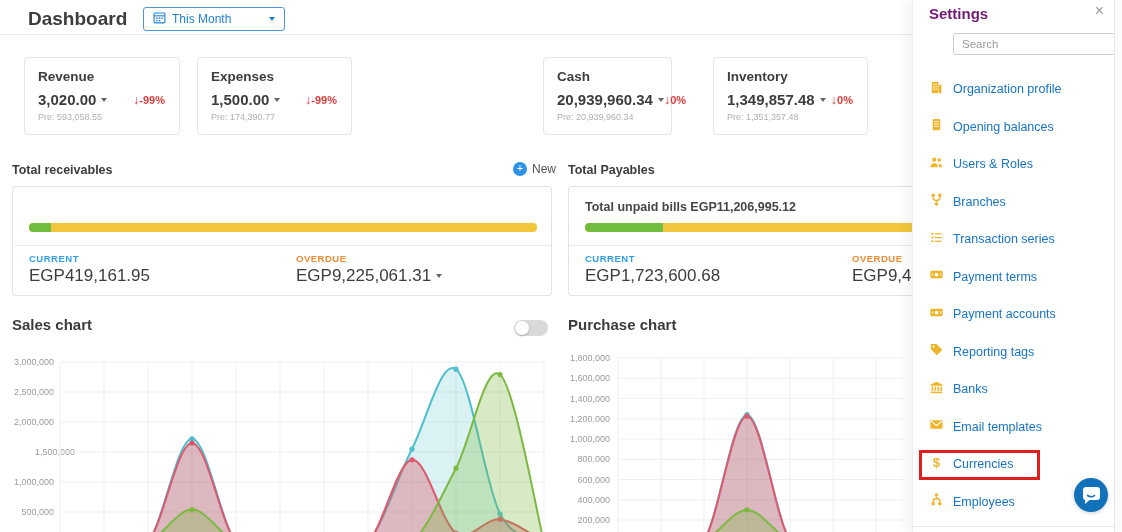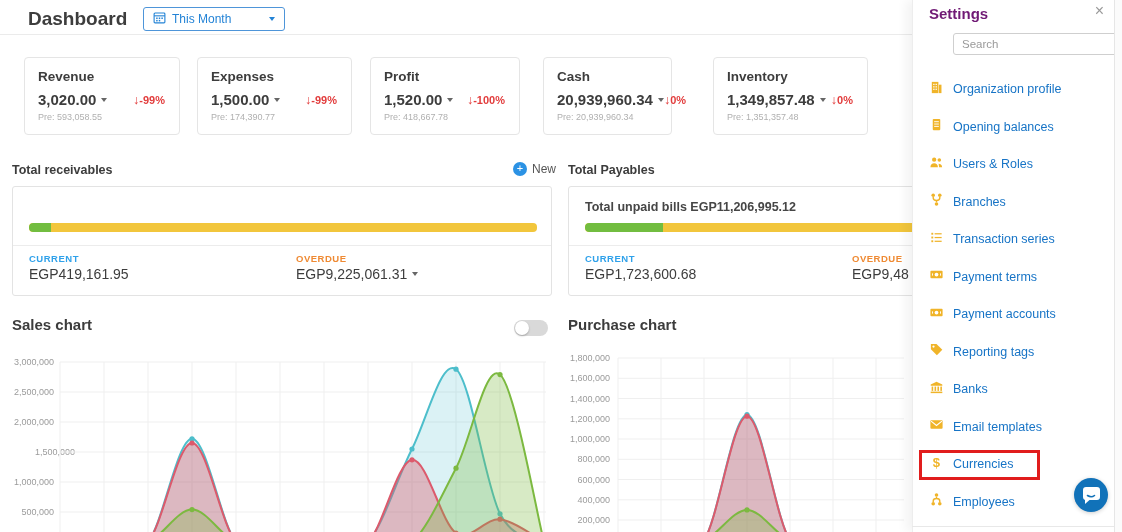--- a/index.html
+++ b/index.html
@@ -26,21 +26,21 @@
   .new-btn { position:absolute; left:513px; top:162px; display:flex; align-items:center; gap:5px; font-size:12px; color:#555; cursor:pointer; }
   .plus-circle { width:14px; height:14px; border-radius:50%; background:#2b92e4; color:#fff; font-size:11px; line-height:13px; text-align:center; display:inline-block; }
 
   .sum-card { position:absolute; top:186px; width:540px; height:110px; border:1px solid #e3e3e3; border-radius:3px; background:#fff; }
   .sum-text { position:absolute; left:16px; top:13px; font-size:12.5px; font-weight:600; color:#464646; }
   .bar { position:absolute; left:16px; top:36px; width:508px; height:9px; border-radius:4px; background:#f2c63c; overflow:hidden; }
   .bar-fill { height:100%; background:#72bd40; border-radius:4px 0 0 4px; }
   .sum-div { position:absolute; left:0; top:58px; width:100%; height:1px; background:#ececec; }
   .cur-label { position:absolute; top:66px; font-size:9.5px; font-weight:700; letter-spacing:.5px; color:#2fa1ea; }
   .ovr-label { position:absolute; top:66px; font-size:9.5px; font-weight:700; letter-spacing:.5px; color:#ef8a33; }
-  .amt { position:absolute; top:79px; font-size:14px; color:#3d3d3d; display:flex; align-items:center; }
+  .amt { position:absolute; top:79px; font-size:17px; color:#3d3d3d; display:flex; align-items:center; }
 
   
   .chart-h { position:absolute; top:316px; font-size:15px; font-weight:600; color:#3c3c3c; }
   .toggle { position:absolute; left:514px; top:320px; width:34px; height:16px; border-radius:9px; background:#d9d9d9; cursor:pointer; }
   .toggle .knob { position:absolute; left:1px; top:1px; width:14px; height:14px; border-radius:50%; background:#fff; box-shadow:0 1px 2px rgba(0,0,0,.25); }
   .ytick { position:absolute; left:0; width:100%; text-align:right; font-size:9px; color:#9b9b9b; }
   .axis-host { position:absolute; top:0; }
 
   
   .settings-panel { position:absolute; left:912px; top:0; width:202px; height:532px; background:#fff; border-left:1px solid #ededed; box-shadow:-6px 0 10px rgba(0,0,0,.05); z-index:5; }
@@ -92,29 +92,20 @@
     <div class="kpi-pre">Pre: 593,058.55</div>
   </div>
   <div class="kpi-card" style="left:197px;width:155px">
     <div class="kpi-label">Expenses</div>
     <div class="kpi-value-row">
       <span>1,500.00</span>
         <span class="tri"></span>
       <span class="kpi-change"><span class="dn">↓</span><span>-99%</span></span>
     </div>
     <div class="kpi-pre">Pre: 174,390.77</div>
-  </div>
-  <div class="kpi-card" style="left:370px;width:150px">
-    <div class="kpi-label">Profit</div>
-    <div class="kpi-value-row">
-      <span>1,520.00</span>
-        <span class="tri"></span>
-      <span class="kpi-change"><span class="dn">↓</span><span>-100%</span></span>
-    </div>
-    <div class="kpi-pre">Pre: 418,667.78</div>
   </div>
   <div class="kpi-card" style="left:543px;width:129px">
     <div class="kpi-label">Cash</div>
     <div class="kpi-value-row">
       <span>20,939,960.34</span>
         <span class="tri"></span>
       <span class="kpi-change"><span class="dn">↓</span><span>0%</span></span>
     </div>
     <div class="kpi-pre">Pre: 20,939,960.34</div>
   </div>

